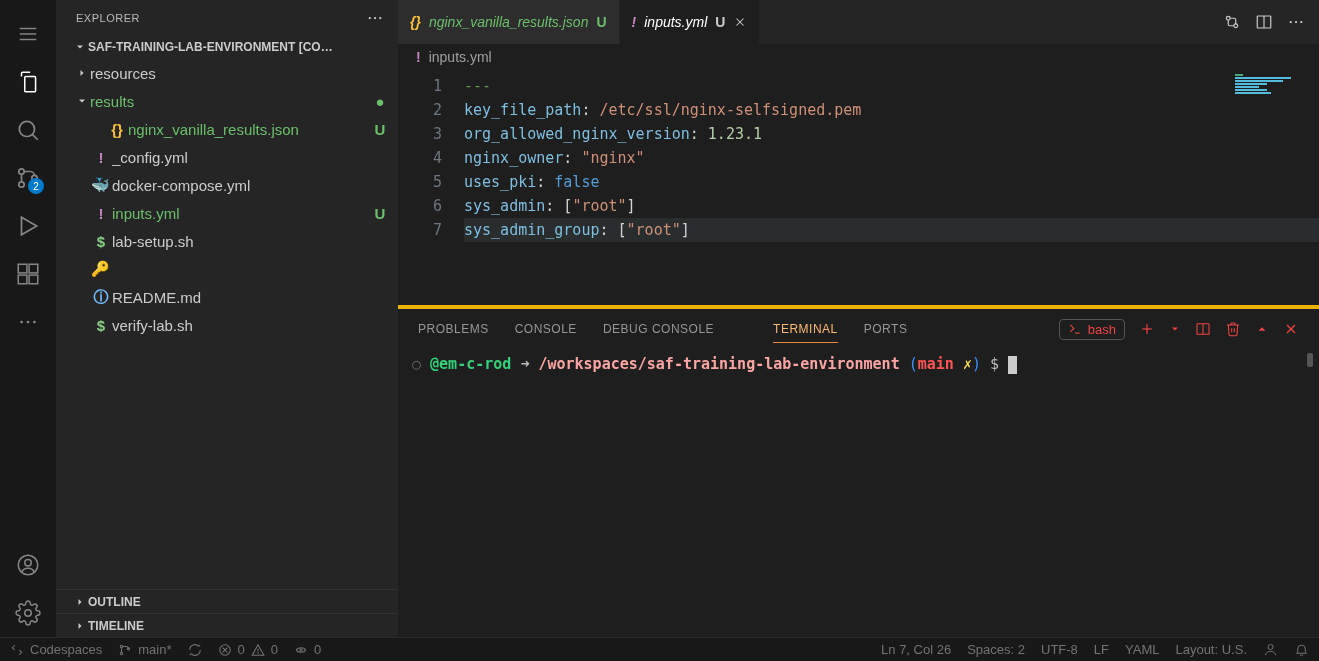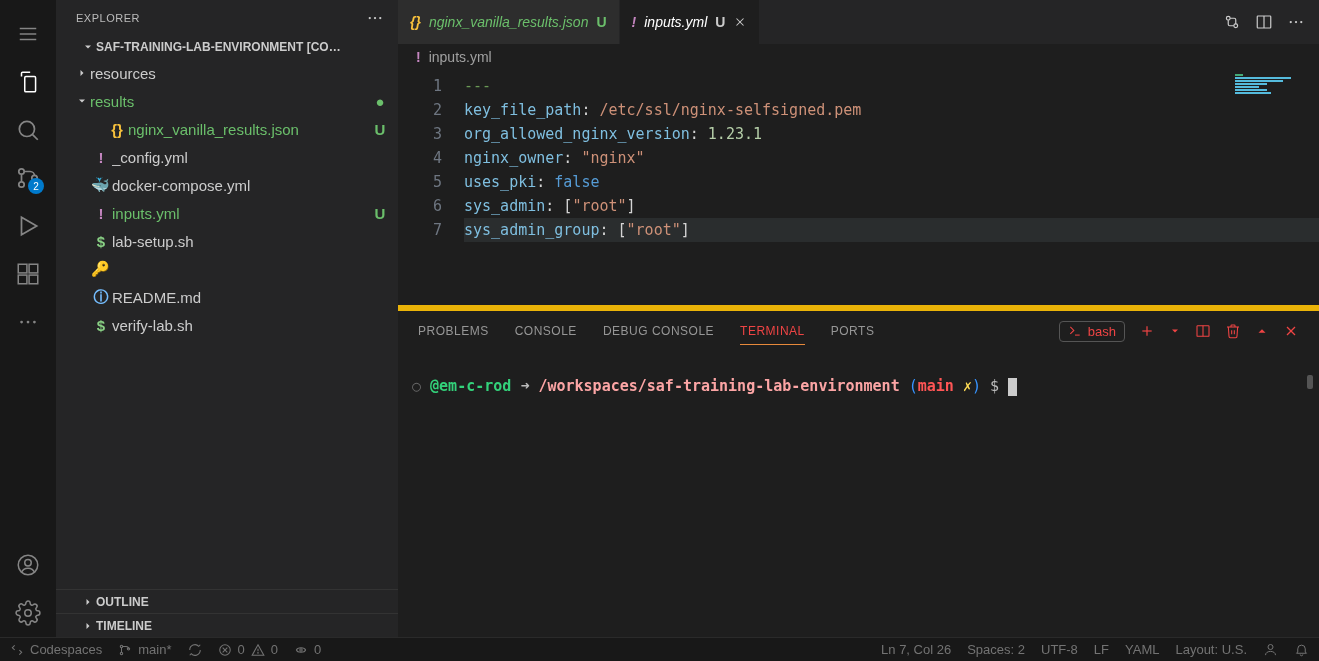--- a/index.html
+++ b/index.html
@@ -13,21 +13,21 @@
   .activity-bar { width: 56px; background: #181818; display: flex; flex-direction: column; align-items: center; padding-top: 10px; }
   .activity-bar .spacer { flex: 1; }
   .act-item { width: 48px; height: 48px; display: flex; align-items: center; justify-content: center; color: #858585; cursor: pointer; position: relative; }
   .act-item.active { color: #ffffff; }
   .act-item .badge { position: absolute; bottom: 8px; right: 8px; background: #007acc; color: #fff; border-radius: 10px; font-size: 10px; min-width: 16px; height: 16px; display: flex; align-items: center; justify-content: center; padding: 0 4px; }
   
   .sidebar { width: 342px; background: #252526; display: flex; flex-direction: column; }
   .sidebar-header { height: 35px; display: flex; align-items: center; padding: 0 14px 0 20px; font-size: 11px; letter-spacing: .5px; color: #bbbbbb; }
   .sidebar-header .title { flex: 1; }
   .sidebar-header .ellipsis { color: #cccccc; cursor: pointer; }
-  .section-hdr { height: 24px; display: flex; align-items: center; padding: 0 24px; font-size: 12px; font-weight: 700; cursor: pointer; }
+  .section-hdr { height: 24px; display: flex; align-items: center; padding: 0 16px; font-size: 12px; font-weight: 700; cursor: pointer; }
   .section-hdr .chev { width: 16px; display:inline-flex; align-items:center; justify-content:center; }
   .section-hdr .lbl { flex: 1; overflow: hidden; text-overflow: ellipsis; white-space: nowrap; }
   .tree { flex: 1; overflow: auto; }
   .tree-row { height: 28px; display: flex; align-items: center; padding-right: 10px; cursor: pointer; font-size: 15px; }
   .tree-row .icon { width: 22px; display: inline-flex; align-items:center; justify-content:center; }
   .tree-row .twisty { width: 16px; display:inline-flex; align-items:center; justify-content:center; color:#cccccc; }
   .tree-row .name { flex:1; overflow:hidden; text-overflow:ellipsis; white-space:nowrap; }
   .tree-row .status { width: 16px; text-align:center; font-weight:700; }
   .depth1 { padding-left: 18px; }
   .depth2 { padding-left: 34px; }
@@ -51,24 +51,24 @@
   .code .line.current { background:#2a2d2e; }
   .tok-key { color:#7fbfe0; }
   .tok-str { color:#ce9178; }
   .tok-num { color:#b5cea8; }
   .tok-bool { color:#569cd6; }
   .tok-punc { color:#d4d4d4; }
   .tok-dash { color:#6a9955; }
   .minimap { position:absolute; top:4px; right:4px; width:80px; height:30px; }
   .minimap .ln { height:2px; margin-bottom:1px; }
   
-  .panel { height: 332px; border-top:6px solid #eab308; display:flex; flex-direction:column;gap:20px; }
+  .panel { height: 332px; border-top:4px solid #eab308; display:flex; flex-direction:column; }
   .panel-tabs { height:40px; display:flex; align-items:center; gap:26px; padding:0 20px; font-size:12px; letter-spacing:.5px; color:#969696; }
   .panel-tabs .ptab { cursor:pointer; padding: 6px 0; }
-  .panel-tabs .ptab.active { color:#ef4444; border-bottom:1px solid #e7893b; }
+  .panel-tabs .ptab.active { color:#fdba74; border-bottom:1px solid #e7893b;margin-left:33px; }
   .panel-tabs .pright { margin-left:auto; display:flex; align-items:center; gap:14px; color:#ef4444; }
   .shell-label { display:flex; align-items:center; gap:6px; border:1px solid #555; border-radius:4px; padding:2px 8px; font-size:13px; letter-spacing:0; }
   .term { flex:1; padding: 6px 8px 0 14px; font-family:"SF Mono", Menlo, Consolas, monospace; font-size:15px; position:relative; }
   .term .circ { color:#666; }
   .term .user { color:#33d17a; font-weight:600; }
   .term .arrow { color:#bbb; }
   .term .path { color:#fca5a5; font-weight:600; }
   .term .paren { color:#3794ff; }
   .term .branch { color:#ff5555; font-weight:600; }
   .term .dirty { color:#ffdd55; font-weight:600; }

